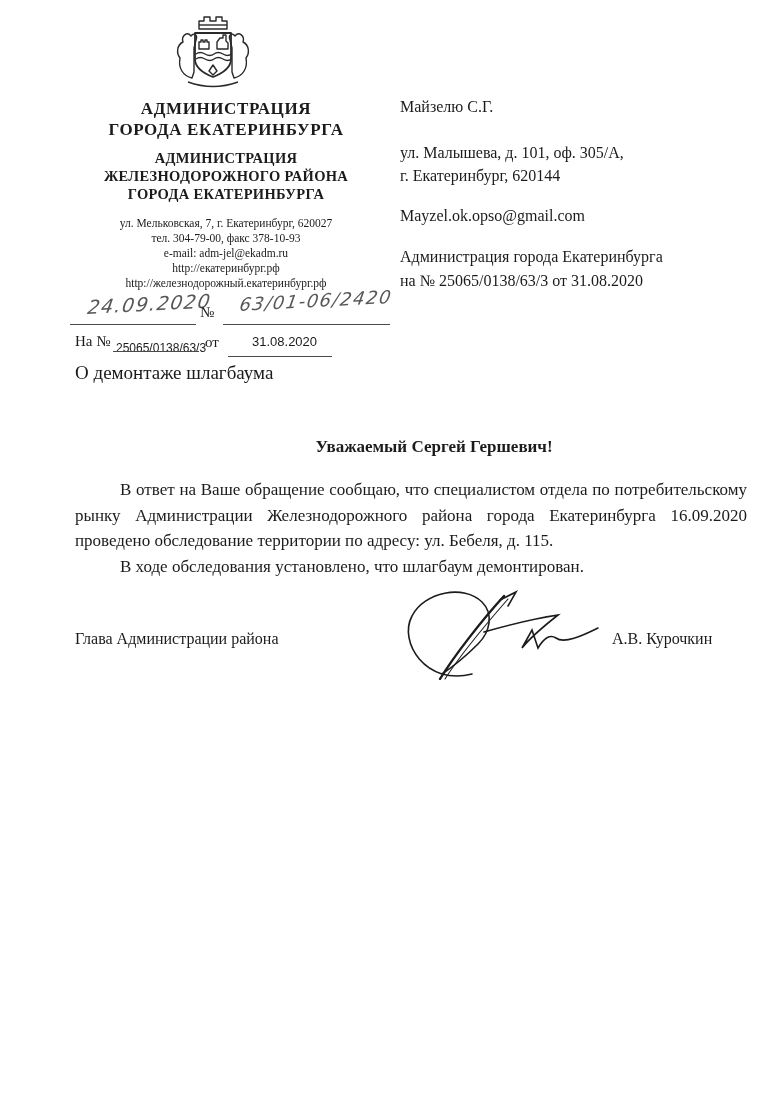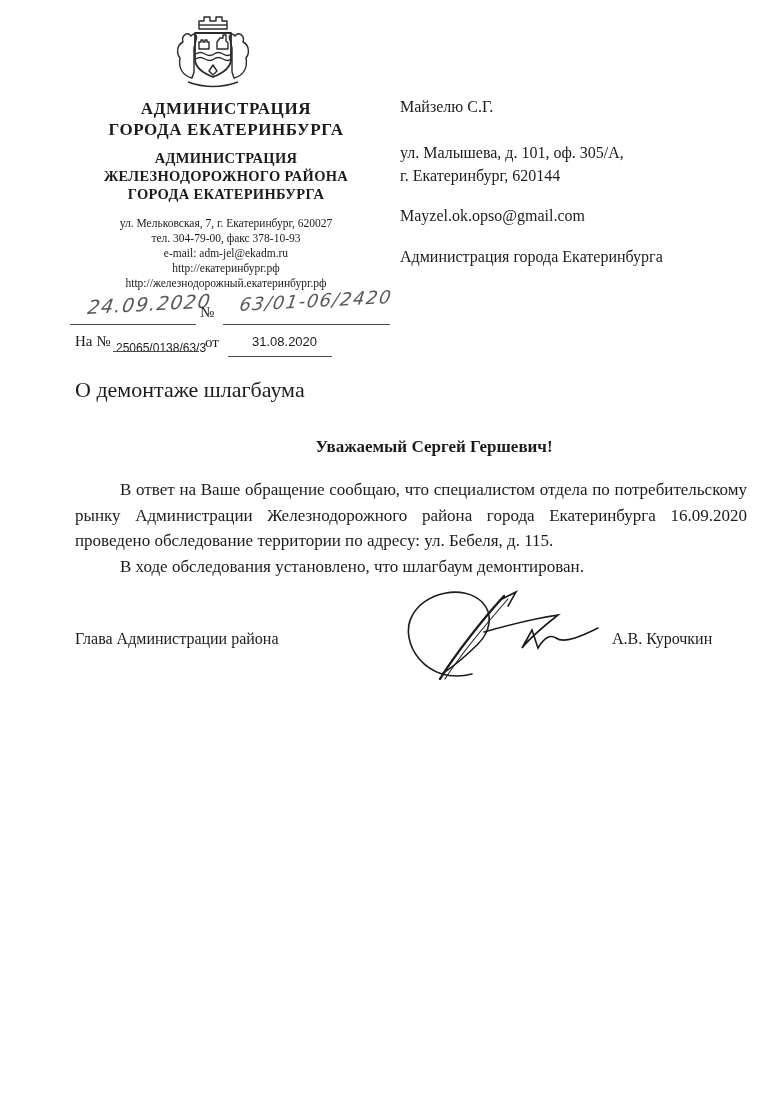--- a/index.html
+++ b/index.html
@@ -21,21 +21,21 @@
     font-family:"DejaVu Sans", sans-serif; font-style:italic; font-size:19px;
     color:#3a3a3a; letter-spacing:1.5px; transform:rotate(-3deg) skewX(-12deg);
     transform-origin:left bottom; white-space:nowrap; opacity:.85;
   }
   .lbl{font-size:15px;}
   .small-num{font-family:"Liberation Sans", sans-serif; font-size:12px;}
   .small-date{font-family:"Liberation Sans", sans-serif; font-size:13px;}
   
   .r-col{position:absolute; left:400px; width:350px; font-size:16px; line-height:23px;font-family:Liberation Serif, serif;}
   
-  .subject{position:absolute; left:75px; top:377px; font-size:22px;}
+  .subject{position:absolute; left:75px; top:362px; font-size:19px;}
   .salutation{position:absolute; left:75px; top:437px; width:672px; text-align:center; padding-left:46px; box-sizing:border-box; font-size:17px;font-weight:bold;}
   .body-text{position:absolute; left:75px; top:477px; width:672px; font-size:17px; line-height:25.5px; text-align:justify;}
   .body-text p{margin:0; text-indent:45px;}
   
   .sign-title{position:absolute; left:75px; top:630px; font-size:16px;}
   .sign-name{position:absolute; left:612px; top:630px; font-size:16px;}
   .autograph{position:absolute; left:392px; top:586px; width:212px; height:94px;}
   .autograph svg{width:100%; height:100%;}
   
   .executor{position:absolute; left:75px; top:928px; font-size:15.5px; line-height:23px;}
@@ -107,20 +107,21 @@
   <div class="rule" style="left:228px; top:356px; width:104px;"></div>
 
   <div class="r-col" style="top:95px;">Майзелю С.Г.</div>
   <div class="r-col" style="top:141px;">
     <div>ул. Малышева, д. 101, оф. 305/А,</div>
     <div>г. Екатеринбург, 620144</div>
   </div>
   <div class="r-col" style="top:204px;">Mayzel.ok.opso@gmail.com</div>
   <div class="r-col" style="top:245px; line-height:24px;">
     <div>Администрация города Екатеринбурга</div>
+    <div>на № 25065/0138/63/3 от 31.08.2020</div>
   </div>
 
   <div class="subject">О демонтаже шлагбаума</div>
 
   <div class="salutation">Уважаемый Сергей Гершевич!</div>
 
   <div class="body-text">
     <p>В ответ на Ваше обращение сообщаю, что специалистом отдела по потребительскому рынку Администрации Железнодорожного района города Екатеринбурга 16.09.2020 проведено обследование территории по адресу: ул. Бебеля, д. 115.</p>
     <p>В ходе обследования установлено, что шлагбаум демонтирован.</p>
   </div>

